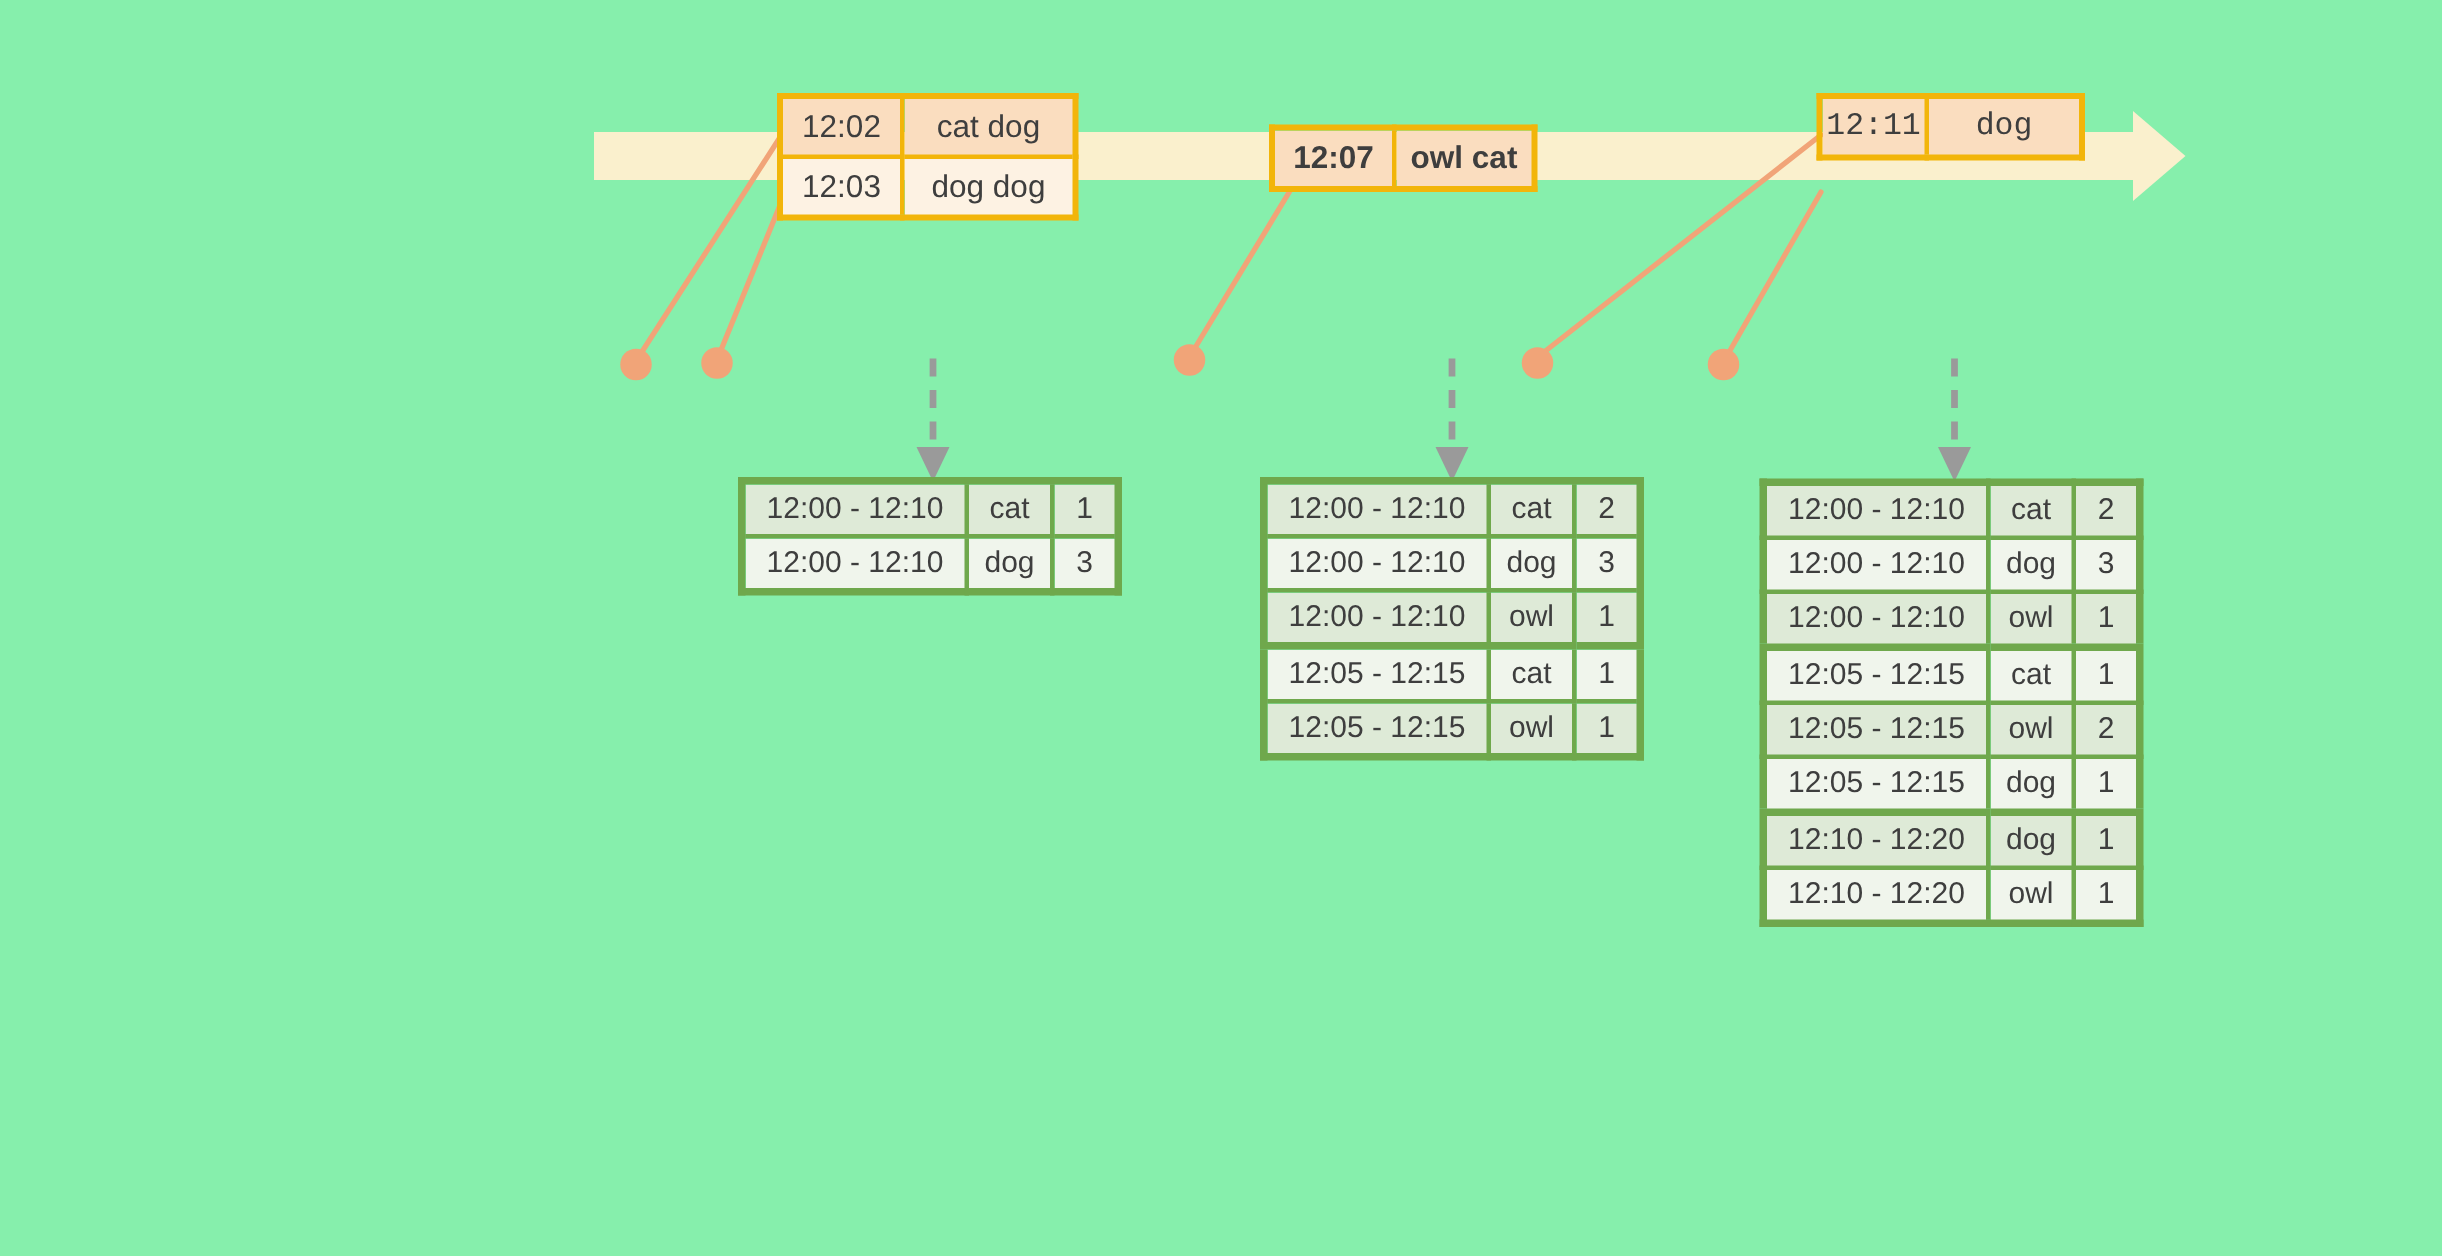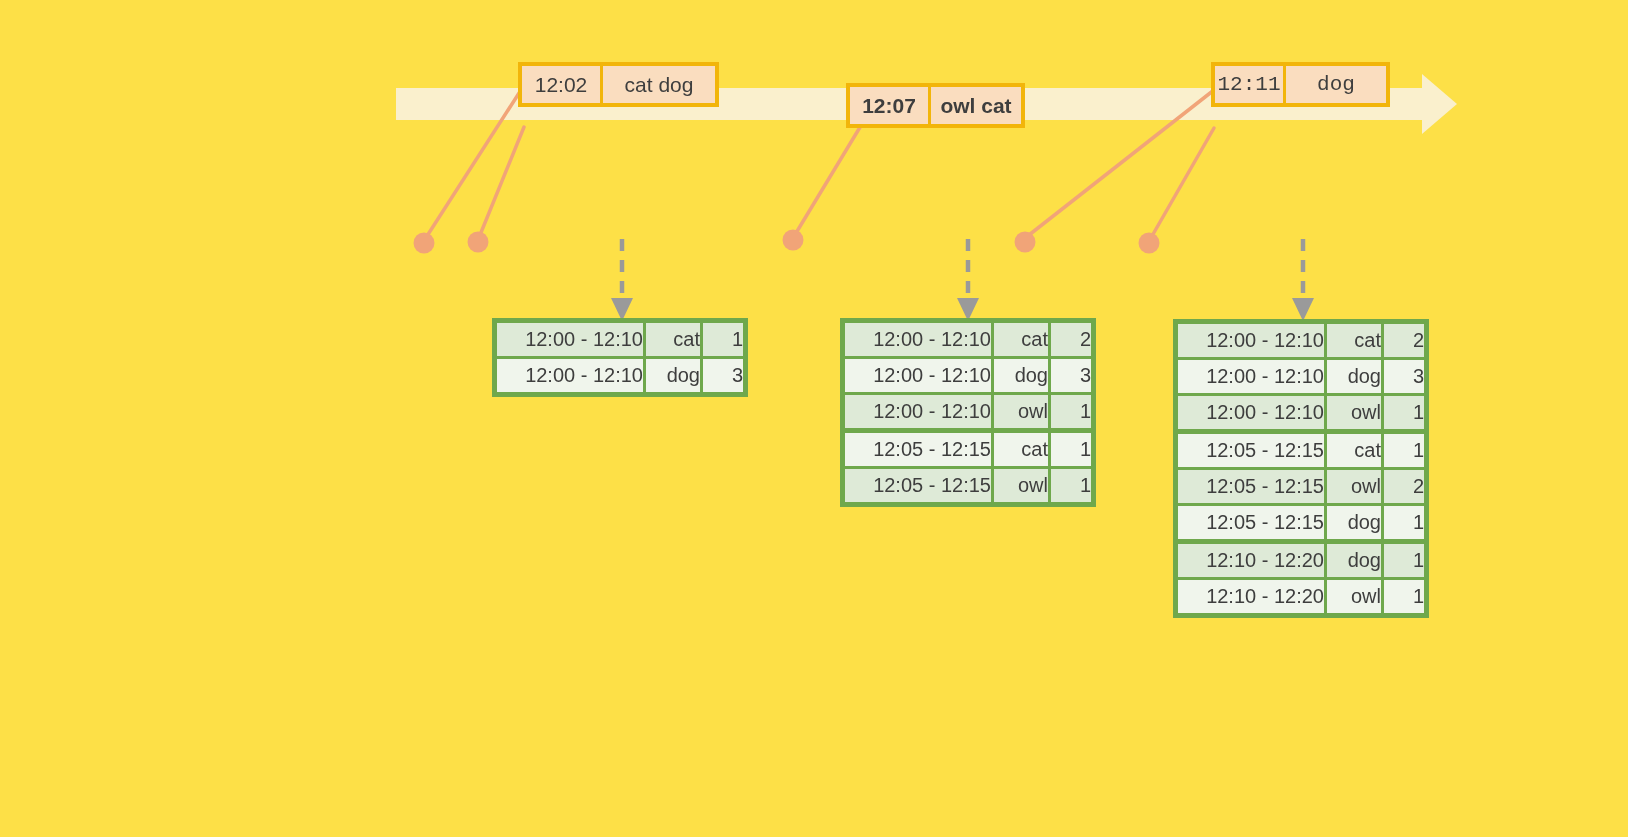--- a/index.html
+++ b/index.html
@@ -9,21 +9,21 @@
     --event-row-light:#FDF2E3;
     --connector:#F1A478;
     --result-border:#6FA84C;
     --result-row-dark:#DEEAD7;
     --result-row-light:#F0F5EC;
     --arrow-gray:#9A9A9A;
     --text:#3E3E3E;
   }
   html,body{margin:0;padding:0;background:#000;}
   #stage{
-    position:relative;width:1628px;height:837px;background:#fde047;
+    position:relative;width:1628px;height:837px;background:#86efac;
     font-family:"Liberation Sans",sans-serif;color:var(--text);
     overflow:hidden;
   }
   #overlay{position:absolute;left:0;top:0;}
   .tl-fill{fill:var(--timeline-fill);}
   .conn{stroke:var(--connector);stroke-width:3.5;stroke-linecap:round;}
   .dot{fill:var(--connector);}
   .trig{stroke:var(--arrow-gray);stroke-width:4.5;stroke-dasharray:12 9;}
   .trig-head{fill:var(--arrow-gray);}
 
@@ -31,21 +31,21 @@
   td{padding:0;text-align:center;vertical-align:middle;overflow:hidden;white-space:nowrap;}
 
   .event-table{border:4px solid var(--event-border);font-size:21px;}
   .event-table td{border:3px solid var(--event-border);height:37px;background:var(--event-row-light);}
   .event-table tr:nth-child(odd) td{background:var(--event-row-dark);}
   #ev-a{left:518px;top:62px;}  #ev-a .time{width:78px;}  #ev-a .words{width:112px;}
   #ev-b{left:846px;top:83px;font-weight:bold;}  #ev-b .time{width:78px;}  #ev-b .words{width:90px;}
   #ev-c{left:1211px;top:62px;font-family:Liberation Mono, monospace;} #ev-c .time{width:68px;}  #ev-c .words{width:100px;}
 
   .result-table{border:5px solid var(--result-border);font-size:20px;}
-  .result-table td{border:3px solid var(--result-border);height:33px;background:var(--result-row-light);text-align:right;}
+  .result-table td{border:3px solid var(--result-border);height:33px;background:var(--result-row-light);}
   .result-table tr:nth-child(odd) td{background:var(--result-row-dark);}
   .result-table tr.group-start td{border-top-width:5px;}
   .result-table .window{width:146px;} .result-table .word{width:54px;} .result-table .count{width:40px;}
   #res-1{left:492px;top:318px;}
   #res-2{left:840px;top:318px;}
   #res-3{left:1173px;top:319px;}
 </style>
 </head>
 <body>
 
@@ -79,20 +79,24 @@
       <polygon class="trig-head" points="1292,298 1314,298 1303,321"></polygon>
     </g>
   </svg>
 
   <table class="event-table" id="ev-a">
     <tbody>
         <tr>
       <td class="time">12:02</td>
       <td class="words">cat dog</td>
     </tr>
+    <tr>
+      <td class="time">12:03</td>
+      <td class="words">dog dog</td>
+    </tr>
   </tbody>
     </table>
 
   <table class="event-table" id="ev-b">
     <tbody>
         <tr>
       <td class="time">12:07</td>
       <td class="words">owl cat</td>
     </tr>
   </tbody>

